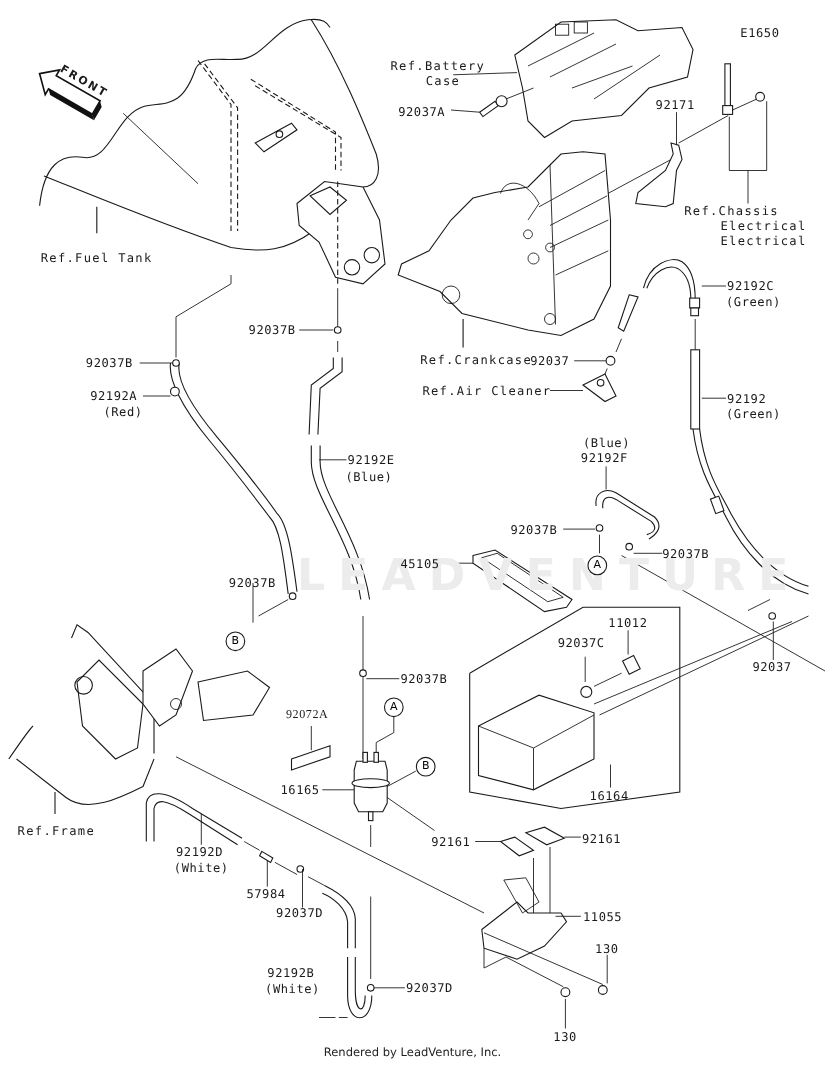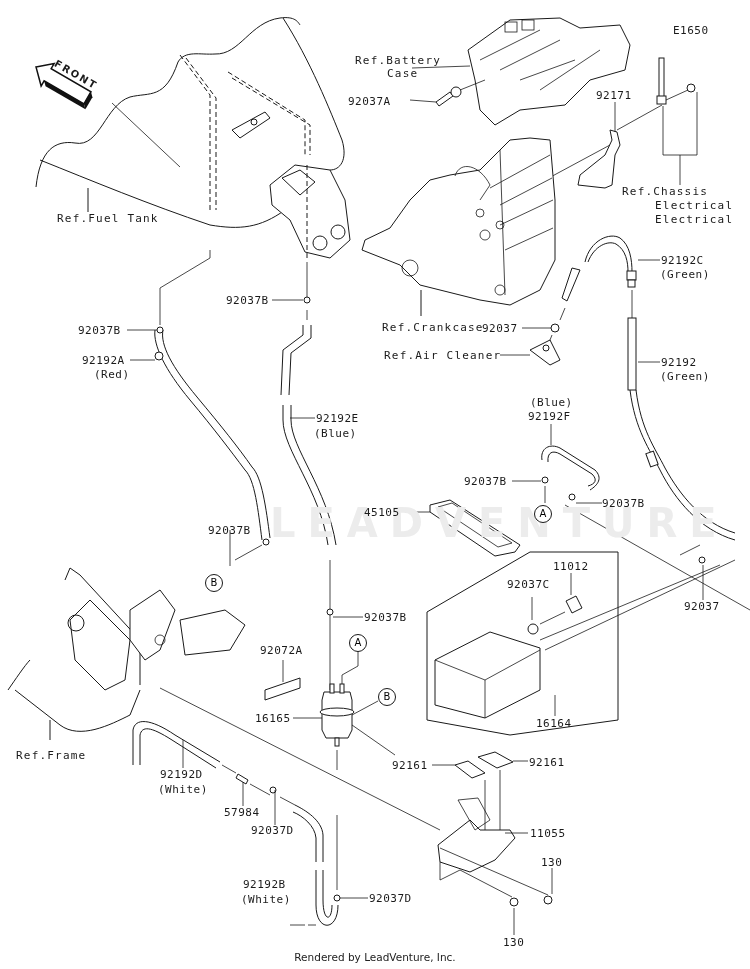--- a/index.html
+++ b/index.html
@@ -264,31 +264,31 @@
     <line class="part-line thin" x1="290" y1="925" x2="305" y2="925"></line>
     <line class="part-line thin" x1="340" y1="898" x2="368" y2="898"></line>
     <line class="part-line thin" x1="308" y1="925" x2="316" y2="925"></line>
   </g>
 </svg>
 
 <div class="watermark">LEADVENTURE</div>
 
 <div class="lbl" style="left:673px;top:24px;">E1650</div>
 
-<div class="lbl ref" style="left:37px;top:212px;margin-left:20px;">Ref.Fuel Tank</div>
+<div class="lbl ref" style="left:37px;top:228px;">Ref.Fuel Tank</div>
 <div class="lbl ref" style="left:355px;top:54px;">Ref.Battery</div>
 <div class="lbl ref" style="left:387px;top:67px;">Case</div>
 <div class="lbl ref" style="left:622px;top:185px;">Ref.Chassis</div>
 <div class="lbl ref" style="left:655px;top:199px;">Electrical</div>
 <div class="lbl ref" style="left:655px;top:213px;">Electrical</div>
 <div class="lbl ref" style="left:370px;top:321px;padding-left:12px;">Ref.Crankcase</div>
 <div class="lbl ref" style="left:384px;top:349px;">Ref.Air Cleaner</div>
 <div class="lbl ref" style="left:16px;top:749px;">Ref.Frame</div>
 
-<div class="lbl" style="left:348px;top:95px;">92037A</div>
+<div class="lbl" style="left:362px;top:95px;">92037A</div>
 <div class="lbl" style="left:596px;top:89px;">92171</div>
 <div class="lbl" style="left:661px;top:254px;">92192C</div>
 <div class="lbl" style="left:660px;top:268px;">(Green)</div>
 <div class="lbl" style="left:482px;top:322px;">92037</div>
 <div class="lbl" style="left:661px;top:356px;">92192</div>
 <div class="lbl" style="left:660px;top:370px;">(Green)</div>
 
 <div class="lbl" style="left:78px;top:324px;">92037B</div>
 <div class="lbl" style="left:82px;top:354px;">92192A</div>
 <div class="lbl" style="left:94px;top:368px;">(Red)</div>
@@ -300,21 +300,21 @@
 <div class="lbl" style="left:528px;top:410px;">92192F</div>
 <div class="lbl" style="left:464px;top:475px;">92037B</div>
 <div class="lbl" style="left:602px;top:497px;">92037B</div>
 <div class="lbl" style="left:364px;top:506px;">45105</div>
 <div class="lbl" style="left:208px;top:524px;">92037B</div>
 <div class="lbl" style="left:684px;top:600px;">92037</div>
 
 <div class="lbl" style="left:553px;top:560px;">11012</div>
 <div class="lbl" style="left:507px;top:578px;">92037C</div>
 <div class="lbl" style="left:364px;top:611px;">92037B</div>
-<div class="lbl" style="left:260px;top:644px;">92072A</div>
+<div class="lbl" style="left:260px;top:644px;font-family:Liberation Serif, serif;">92072A</div>
 <div class="lbl" style="left:255px;top:712px;">16165</div>
 <div class="lbl" style="left:536px;top:717px;">16164</div>
 <div class="lbl" style="left:392px;top:759px;">92161</div>
 <div class="lbl" style="left:529px;top:756px;">92161</div>
 <div class="lbl" style="left:530px;top:827px;">11055</div>
 
 <div class="lbl" style="left:160px;top:768px;">92192D</div>
 <div class="lbl" style="left:158px;top:783px;">(White)</div>
 <div class="lbl" style="left:224px;top:806px;">57984</div>
 <div class="lbl" style="left:251px;top:824px;">92037D</div>

